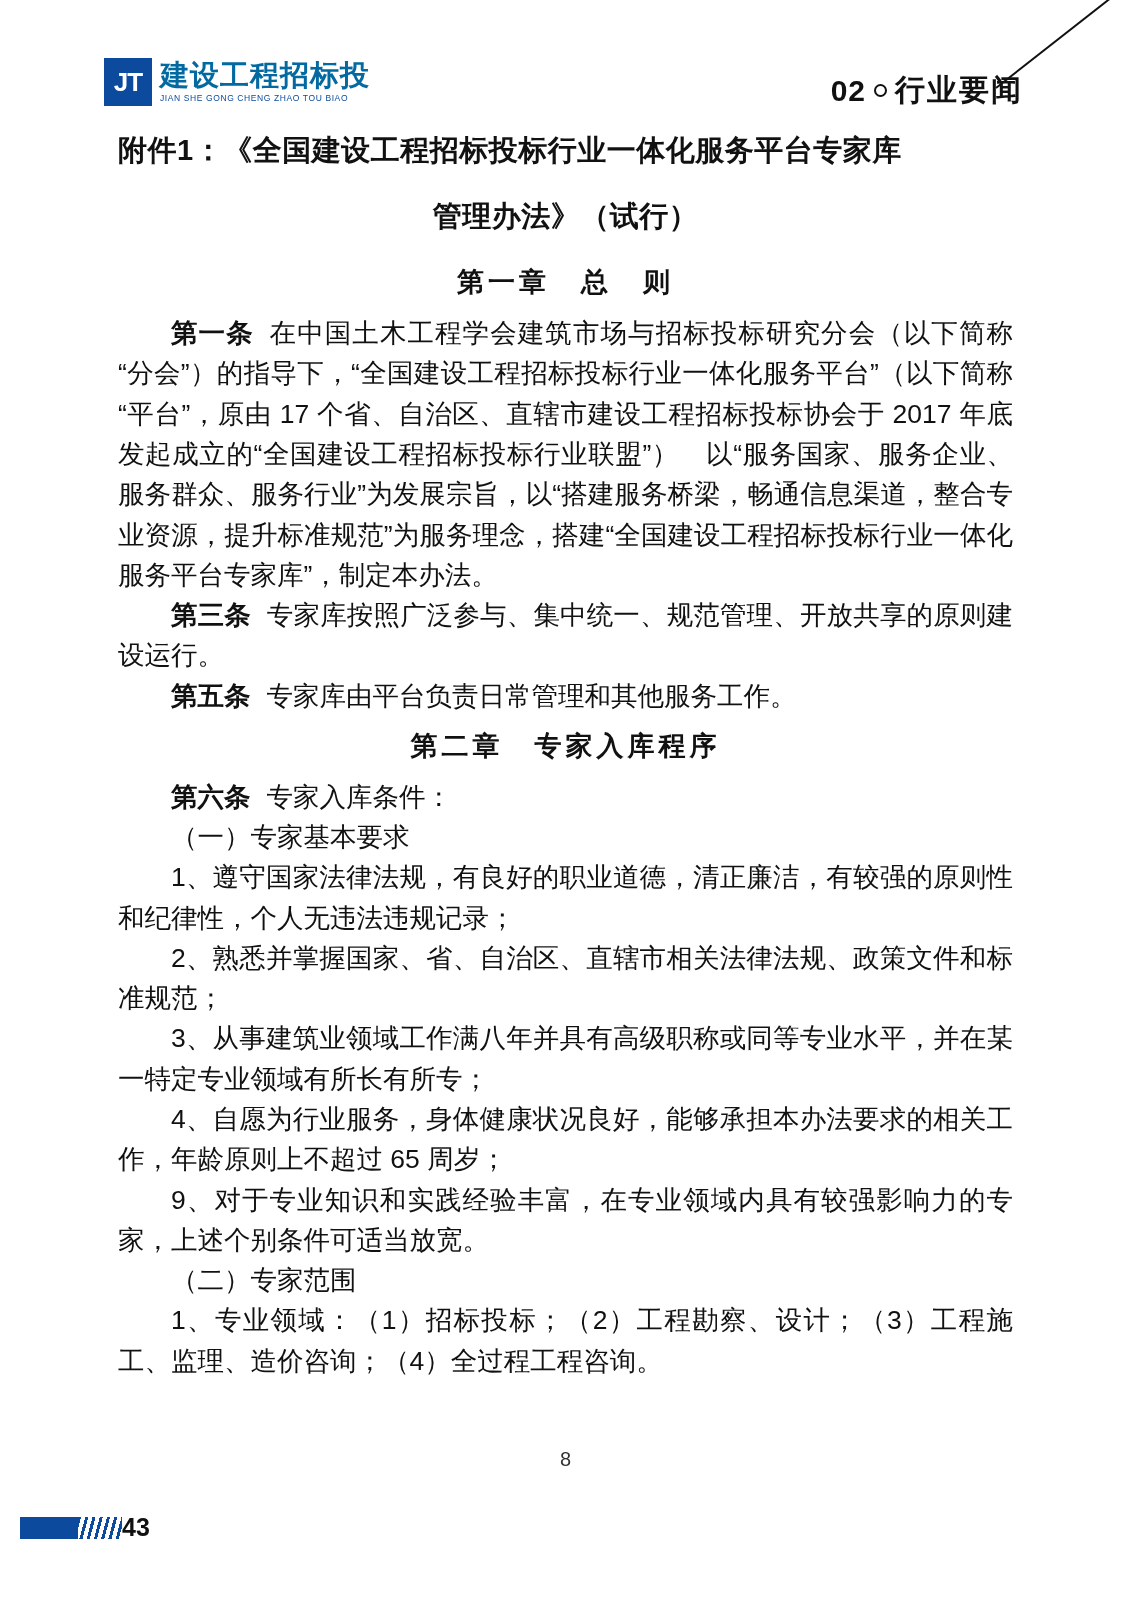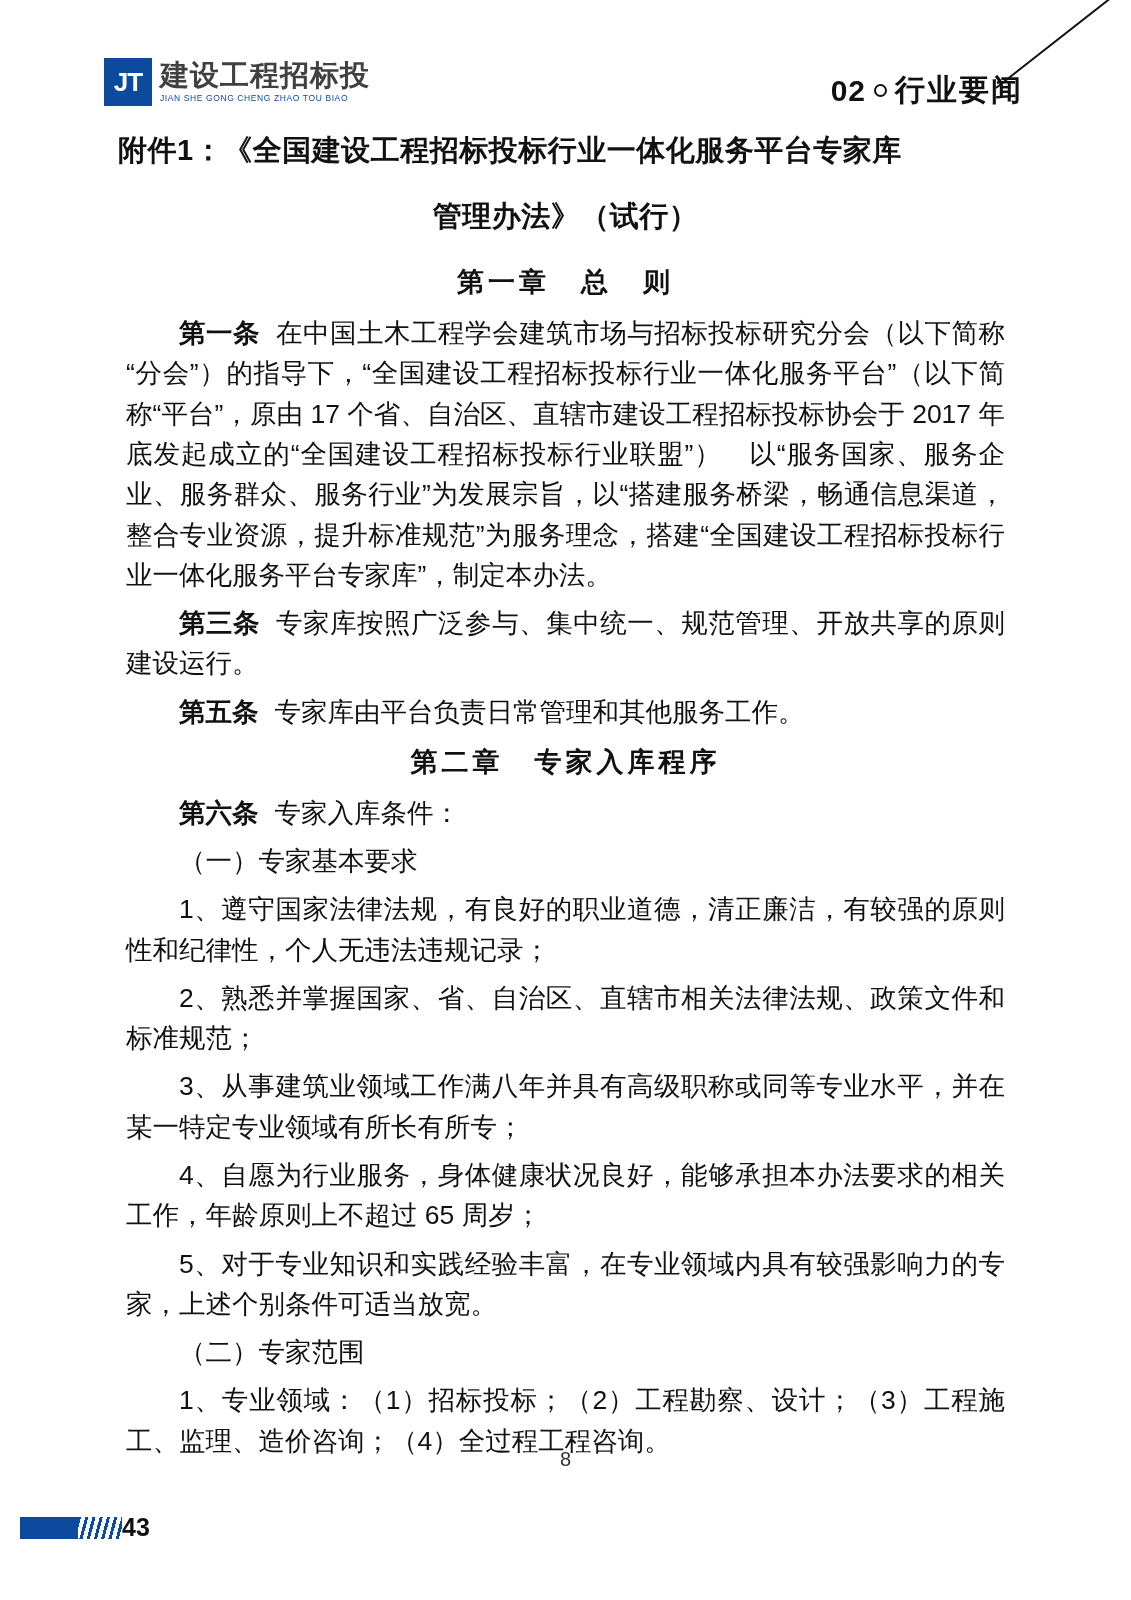--- a/index.html
+++ b/index.html
@@ -46,21 +46,21 @@
     justify-content: center;
     letter-spacing: -1px;
   }
   .logo-text {
     margin-left: 8px;
     line-height: 1;
   }
   .logo-cn {
     font-size: 29px;
     font-weight: bold;
-    color: #404040;
+    color: #0369a1;
     letter-spacing: 1px;
     white-space: nowrap;
   }
   .logo-en {
     font-size: 8.5px;
     color: #0b4a9c;
     letter-spacing: 0.6px;
     margin-top: 4px;
     white-space: nowrap;
   }
@@ -126,21 +126,21 @@
     margin-bottom: 24px;
   }
   .chapter {
     text-align: center;
     font-size: 27px;
     font-weight: bold;
     letter-spacing: 4px;
     margin: 10px 0 10px 0;
   }
   .para {
-    margin: 8px;
+    margin: 0;
     text-indent: 2em;
     text-align: justify;
     text-justify: inter-ideograph;
   }
   .art {
     font-weight: bold;
     margin-right: 0.6em;
   }
 
   
@@ -225,21 +225,21 @@
 
     <p class="para">
       <span class="art">第六条</span><span>专家入库条件：</span>
     </p>
 
     <p class="para">（一）专家基本要求</p>
     <p class="para">1、遵守国家法律法规，有良好的职业道德，清正廉洁，有较强的原则性和纪律性，个人无违法违规记录；</p>
     <p class="para">2、熟悉并掌握国家、省、自治区、直辖市相关法律法规、政策文件和标准规范；</p>
     <p class="para">3、从事建筑业领域工作满八年并具有高级职称或同等专业水平，并在某一特定专业领域有所长有所专；</p>
     <p class="para">4、自愿为行业服务，身体健康状况良好，能够承担本办法要求的相关工作，年龄原则上不超过 65 周岁；</p>
-    <p class="para">5、对于专业知识和实践经验丰富，在专业领域内具有较强影响力的专家，上述个别条件可适当放宽。</p>
+    <p class="para">9、对于专业知识和实践经验丰富，在专业领域内具有较强影响力的专家，上述个别条件可适当放宽。</p>
 
     <p class="para">（二）专家范围</p>
     <p class="para">1、专业领域：（1）招标投标；（2）工程勘察、设计；（3）工程施工、监理、造价咨询；（4）全过程工程咨询。</p>
 
   </div>
 
   <div class="page-num-center">8</div>
 
   <div class="footer-bar">
     <div class="footer-block"></div>

